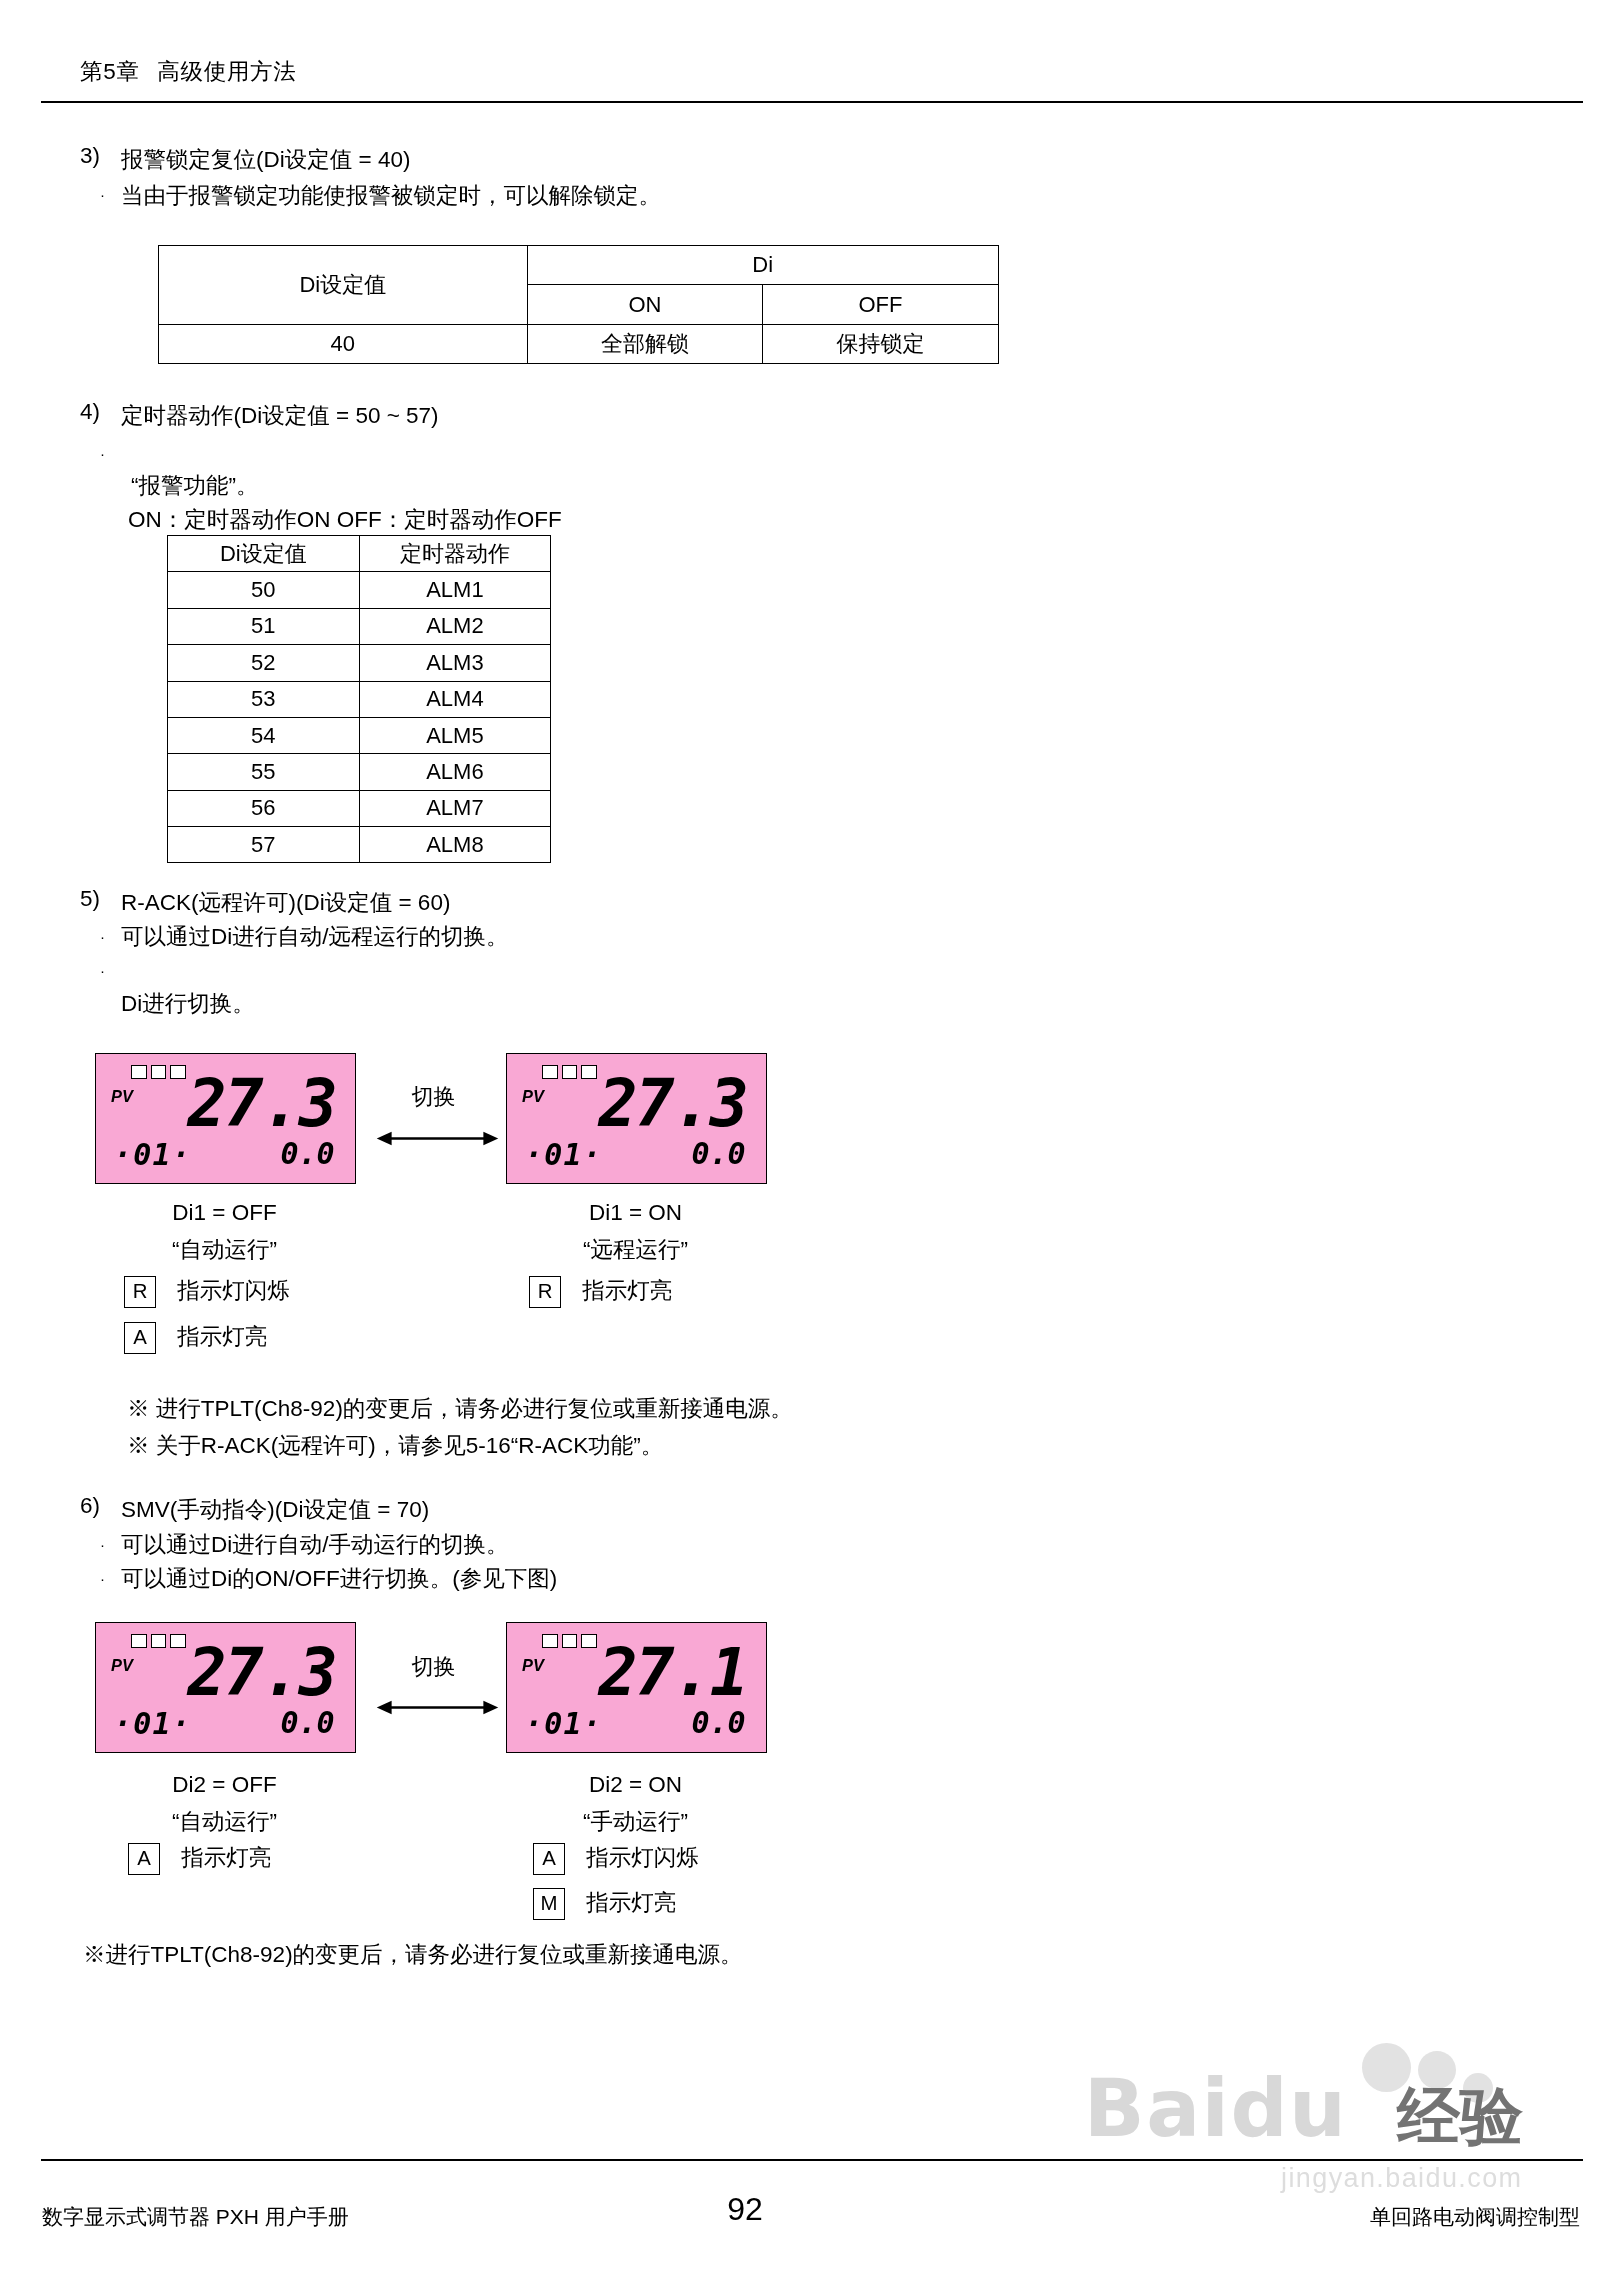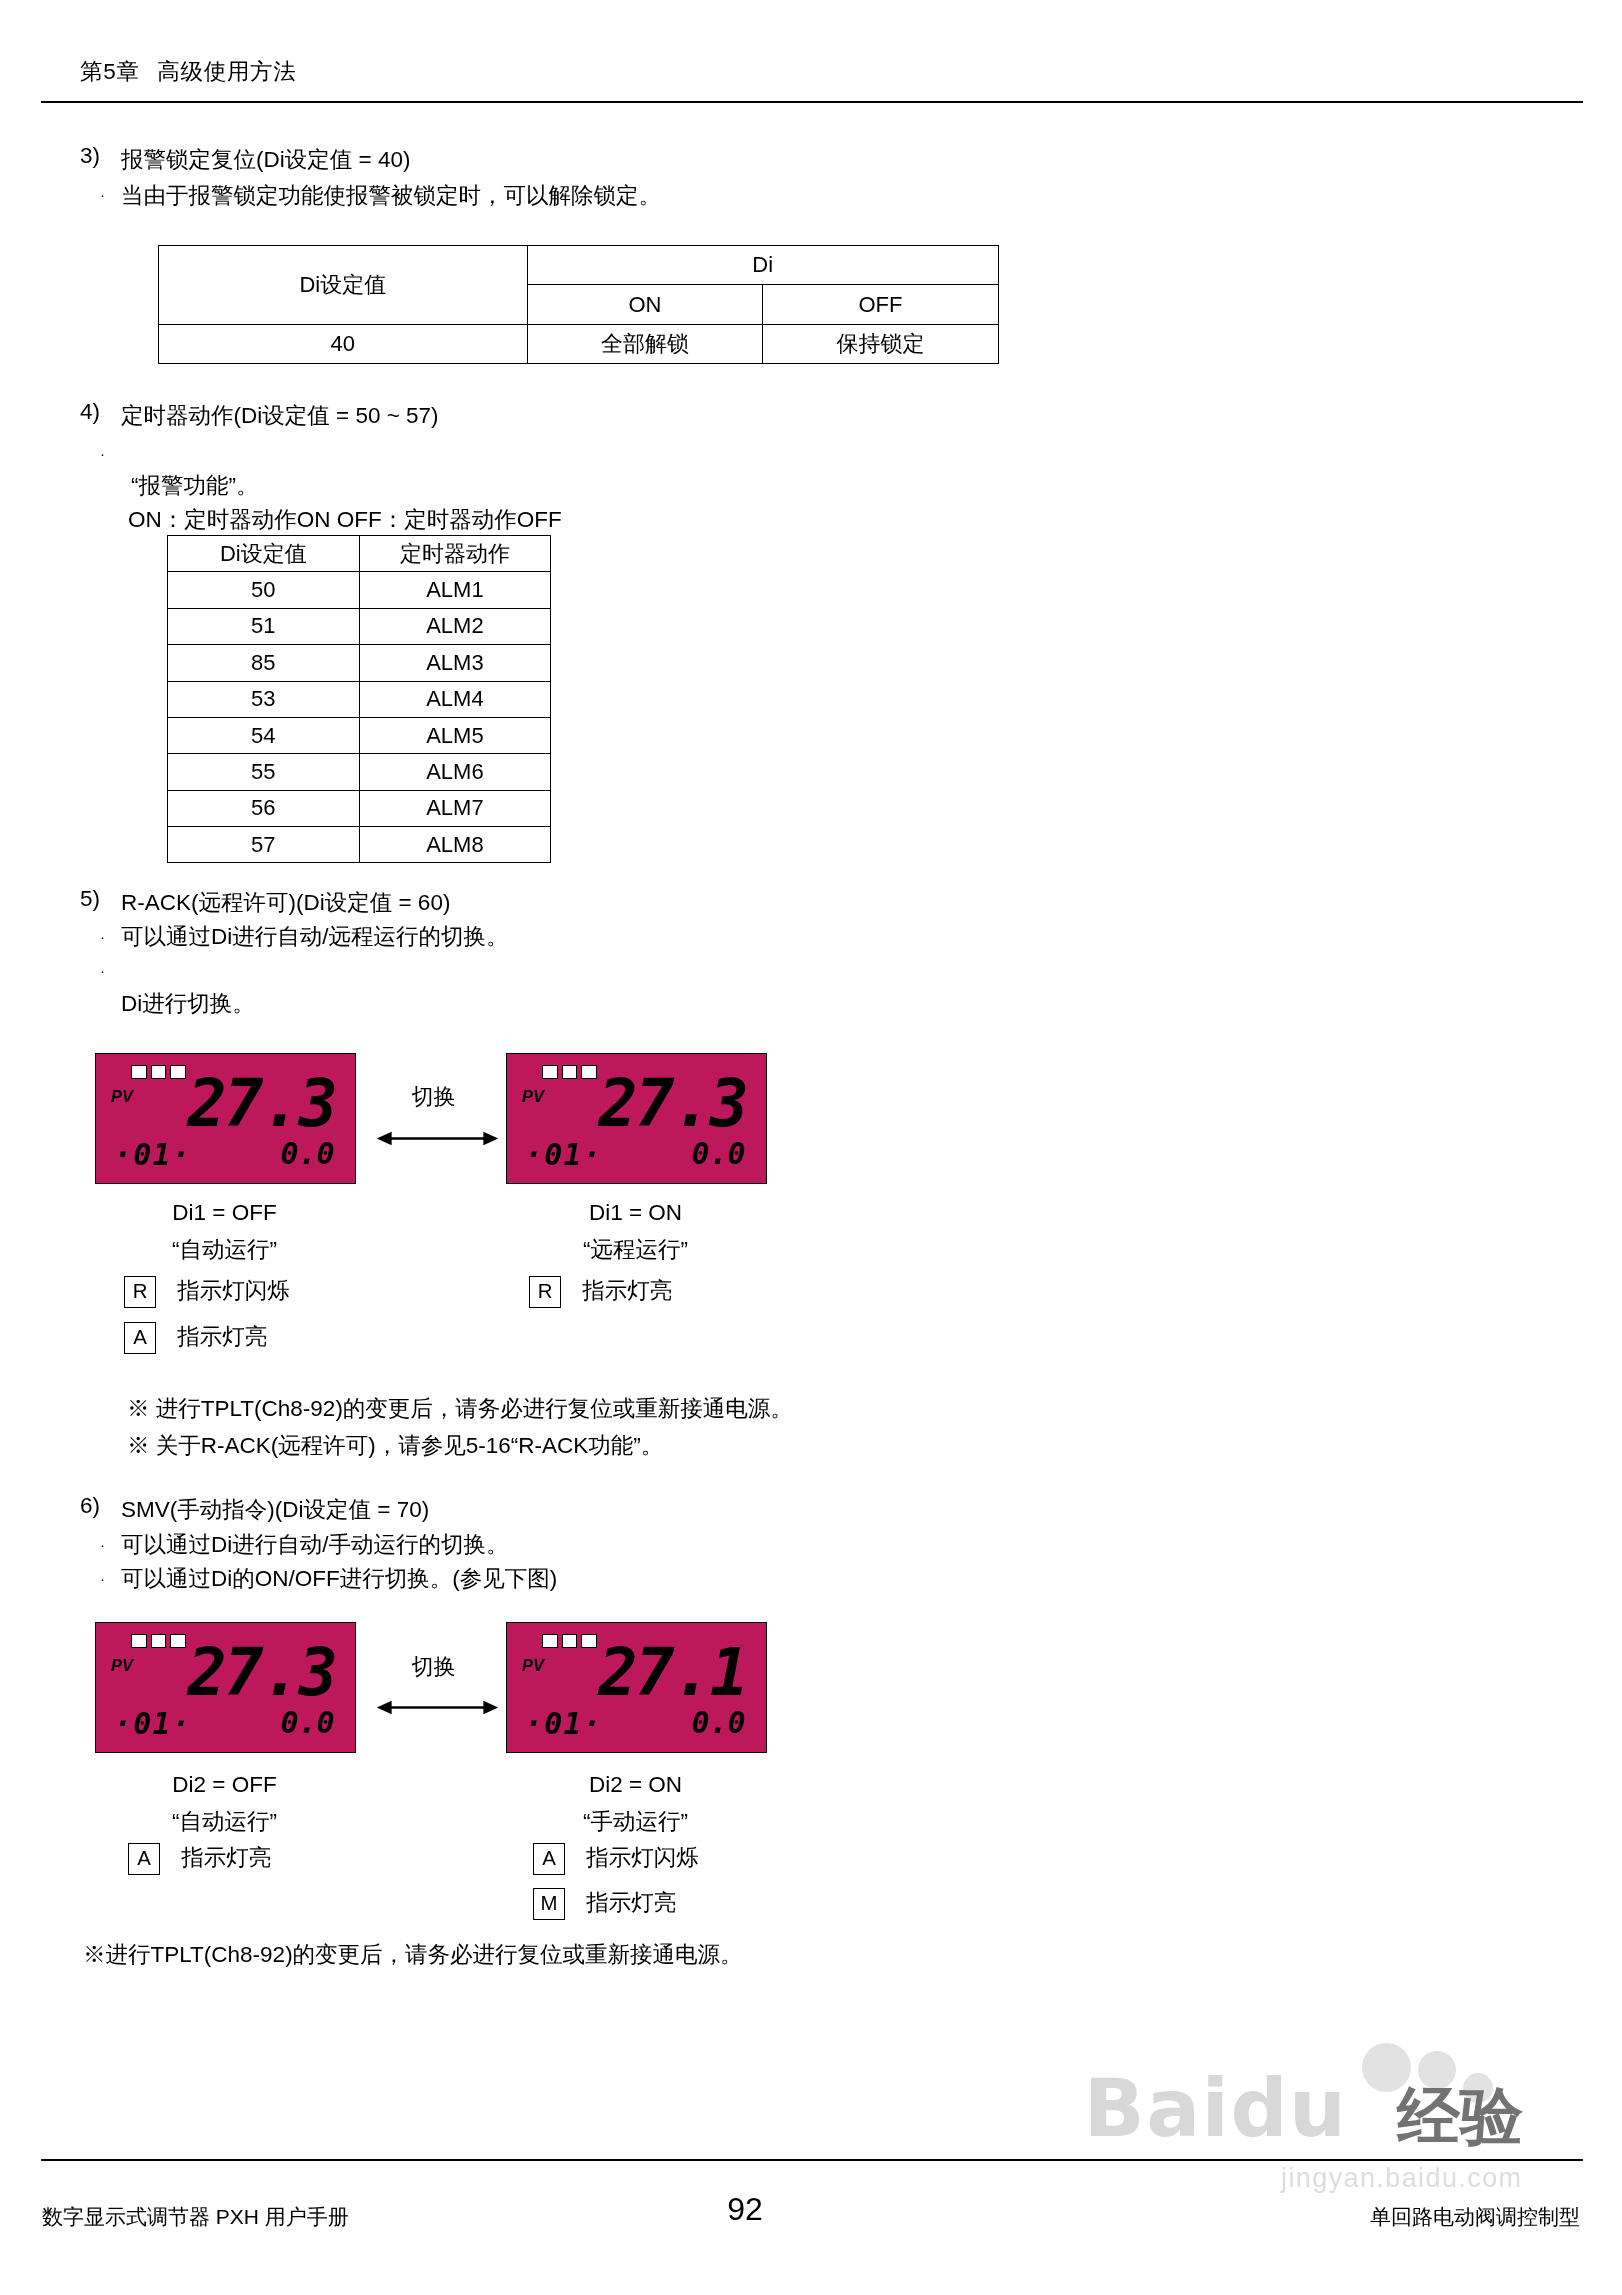--- a/index.html
+++ b/index.html
@@ -79,21 +79,21 @@
   #table-di-lock td { height:33px; }
   #table-timer {
     position:absolute;
     left:167px; top:535px;
   }
   #table-timer td { height:30px; }
   
   .meter {
     position:absolute;
     border:1.4px solid #000;
-    background:#be185d;
+    background:#f9a8d4;
   }
   .meter .pv {
     position:absolute;
     left:15px; top:33px;
     font-size:16.4px;
     font-style:italic;
     font-weight:bold;
   }
   .meter .topseg {
     position:absolute;
@@ -236,21 +236,21 @@
     </tr>
     <tr>
       <td>50</td>
       <td>ALM1</td>
     </tr>
     <tr>
       <td>51</td>
       <td>ALM2</td>
     </tr>
     <tr>
-      <td>85</td>
+      <td>52</td>
       <td>ALM3</td>
     </tr>
     <tr>
       <td>53</td>
       <td>ALM4</td>
     </tr>
     <tr>
       <td>54</td>
       <td>ALM5</td>
     </tr>

